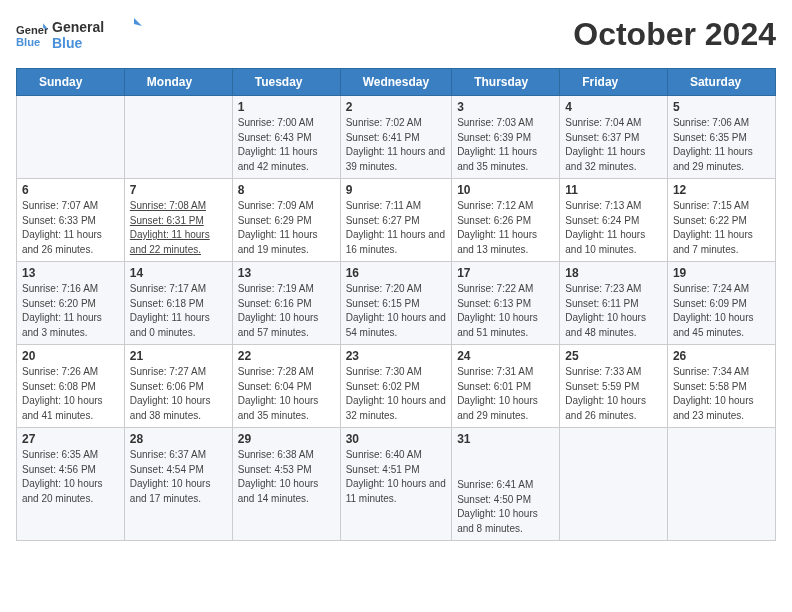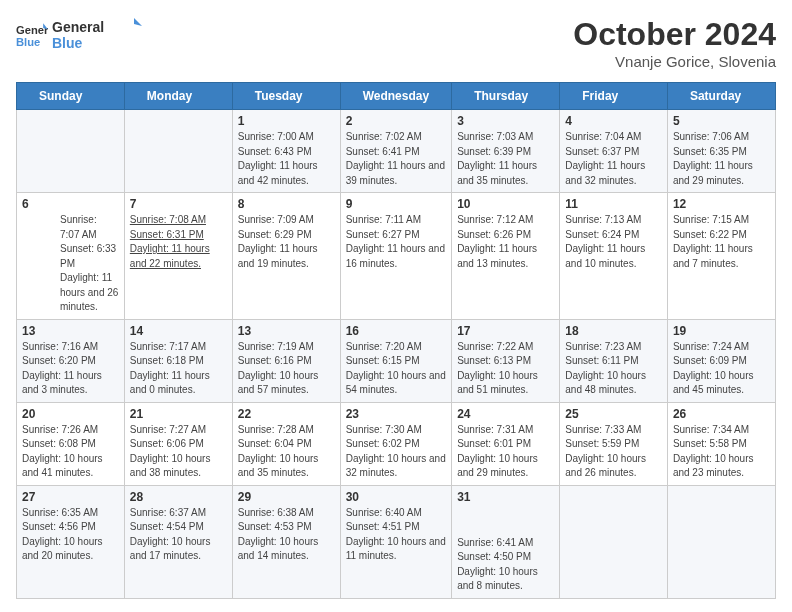--- a/index.html
+++ b/index.html
@@ -90,21 +90,20 @@
     <div>
       <svg width="90" height="36" viewBox="0 0 90 36">
         <text x="0" y="16" font-family="Arial" font-size="14" font-weight="bold" fill="#333">General</text>
         <polygon points="82,2 90,10 82,8" fill="#4a90d9"></polygon>
         <text x="0" y="32" font-family="Arial" font-size="14" font-weight="bold" fill="#4a90d9">Blue</text>
       </svg>
     </div>
   </div>
   <div class="title-block">
     <div class="month-title">October 2024</div>
-    <div class="location">Vnanje Gorice, Slovenia</div>
   </div>
 </div>
 
 <table>
   <thead>
     <tr>
     <th>Sunday</th>
         <th>Monday</th>
         <th>Tuesday</th>
         <th>Wednesday</th>
@@ -144,21 +143,21 @@
         <td>
           <span class="day-num">5</span>
           <div class="day-info" style="white-space: pre-line;">Sunrise: 7:06 AM
 Sunset: 6:35 PM
 Daylight: 11 hours and 29 minutes.</div>
         </td>
       </tr>
       <tr>
         <td>
           <span class="day-num">6</span>
-          <div class="day-info" style="white-space: pre-line; margin-left: 38px;">Sunrise: 7:07 AM
+          <div class="day-info" style="white-space: pre-line;">Sunrise: 7:07 AM
 Sunset: 6:33 PM
 Daylight: 11 hours and 26 minutes.</div>
         </td>
         <td>
           <span class="day-num">7</span>
           <div class="day-info" style="white-space: pre-line; text-decoration: underline;">Sunrise: 7:08 AM
 Sunset: 6:31 PM
 Daylight: 11 hours and 22 minutes.</div>
         </td>
         <td>

